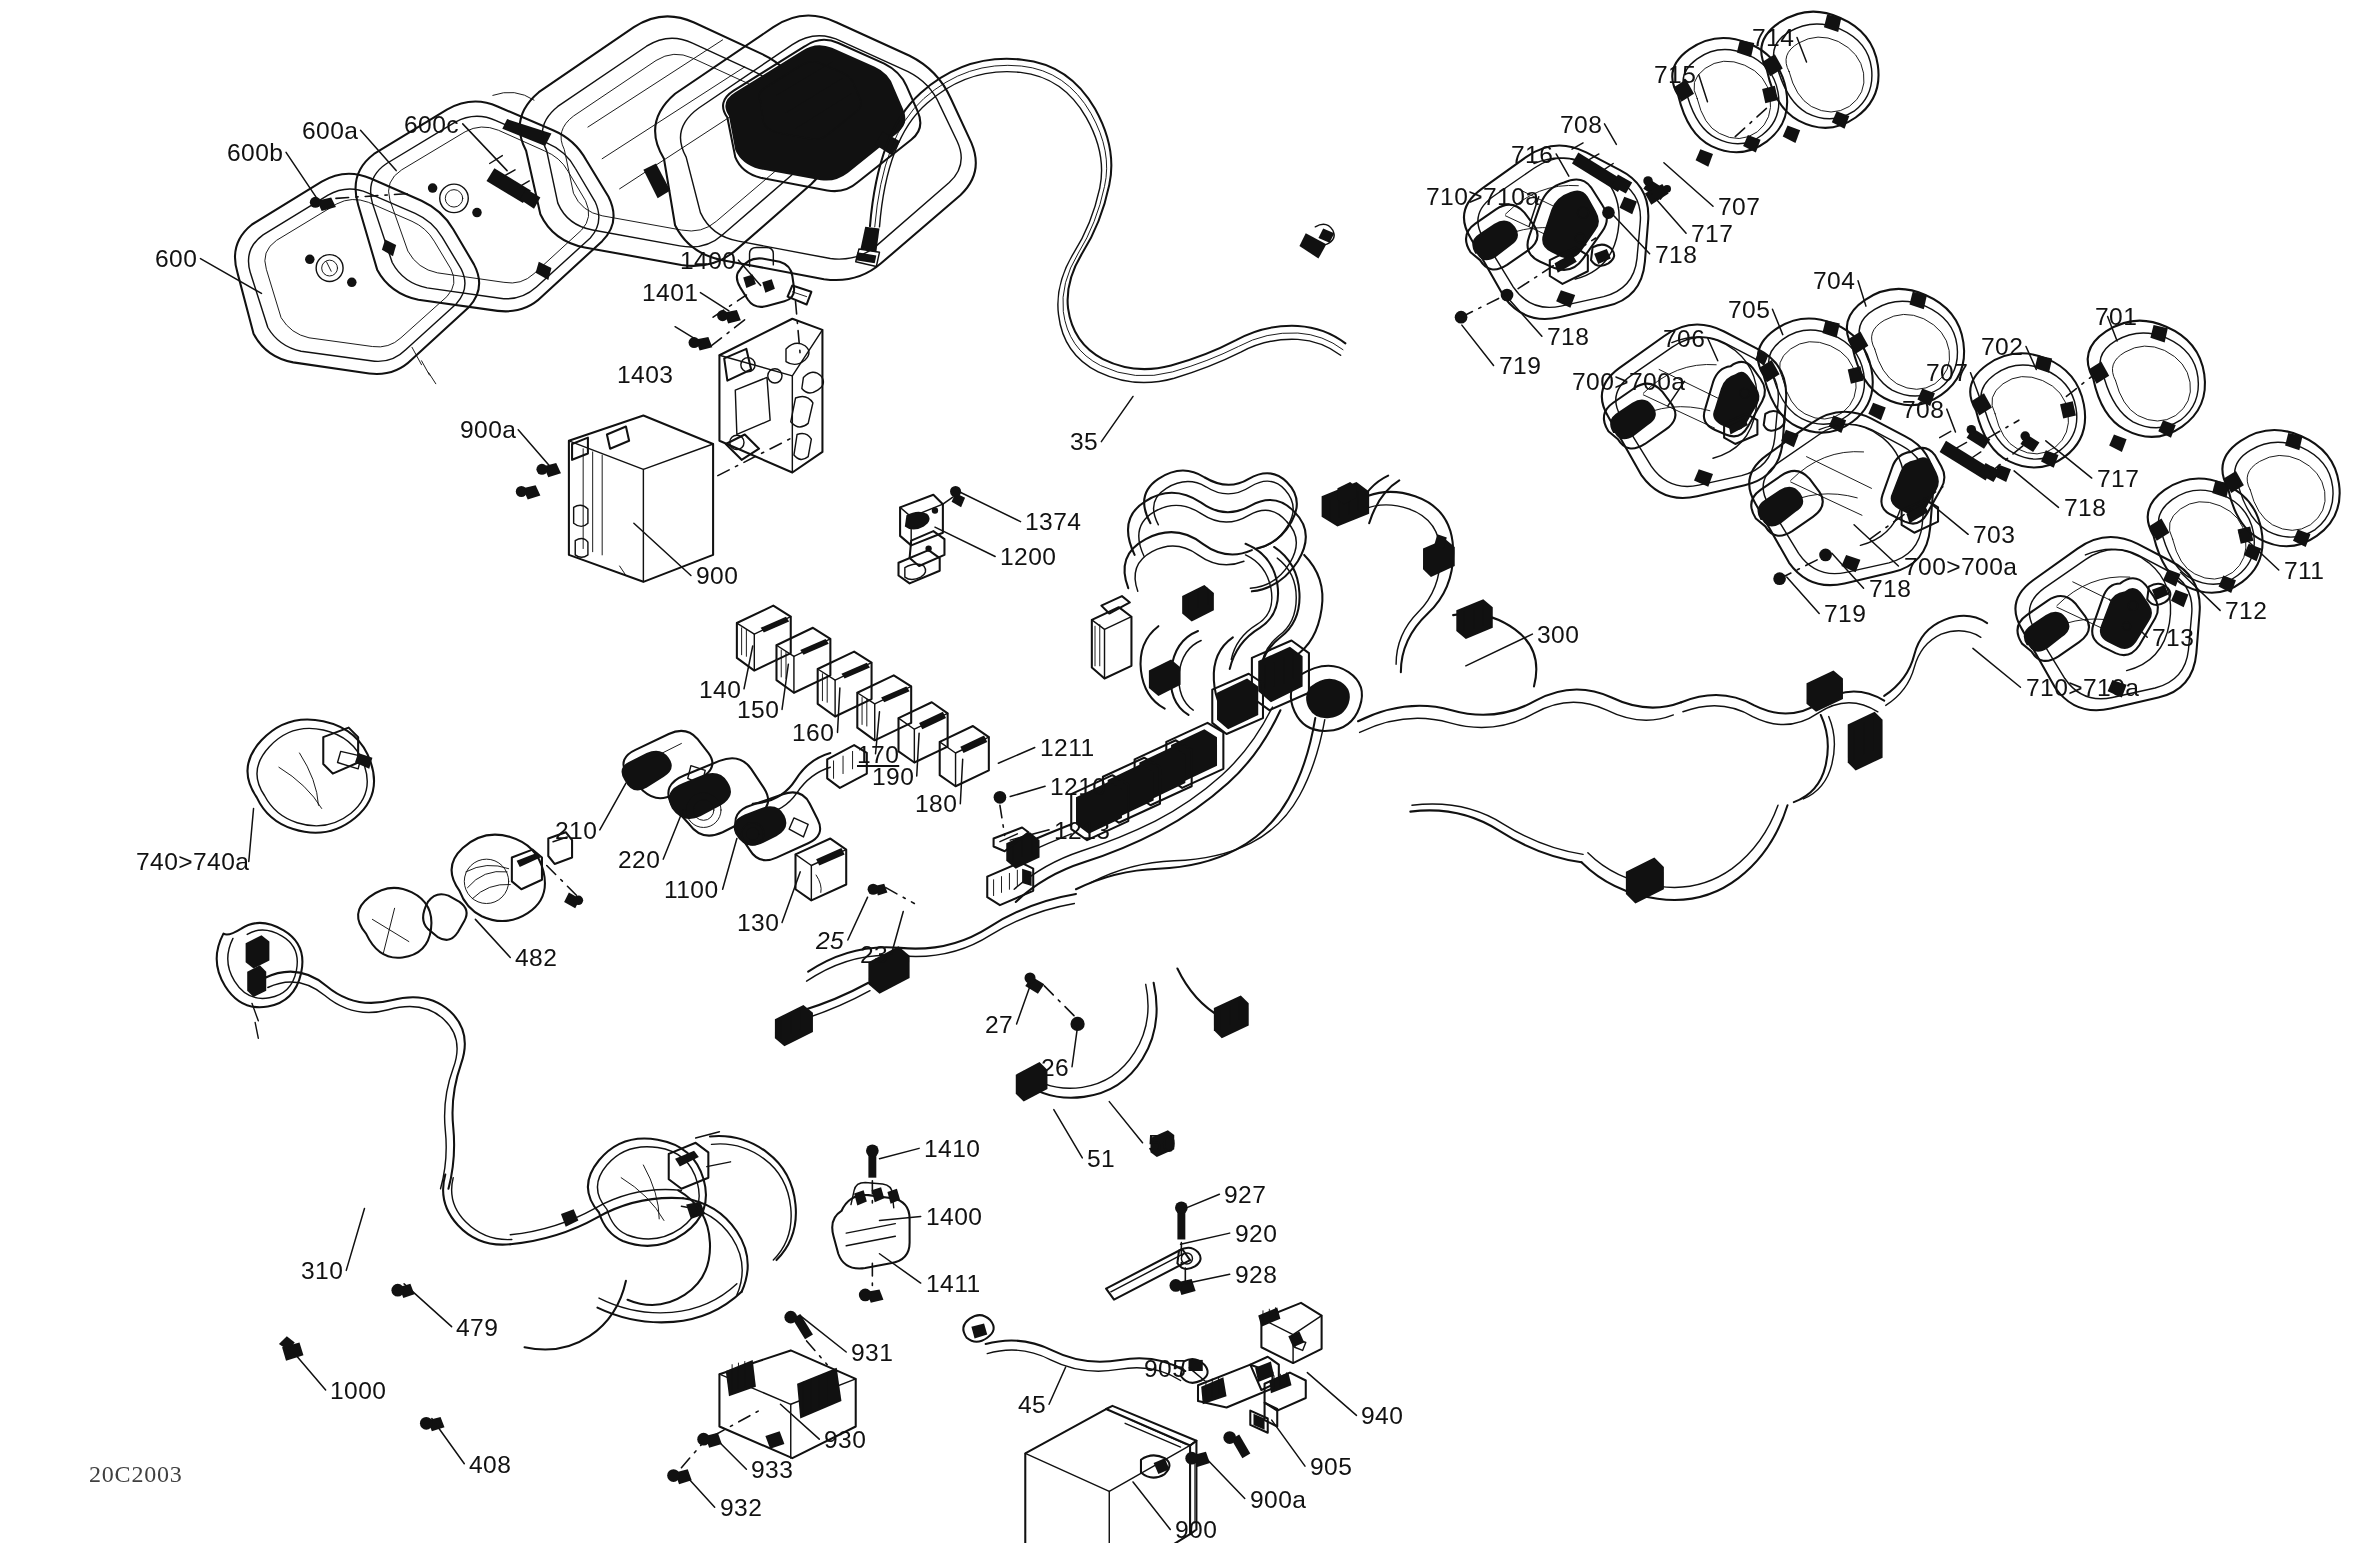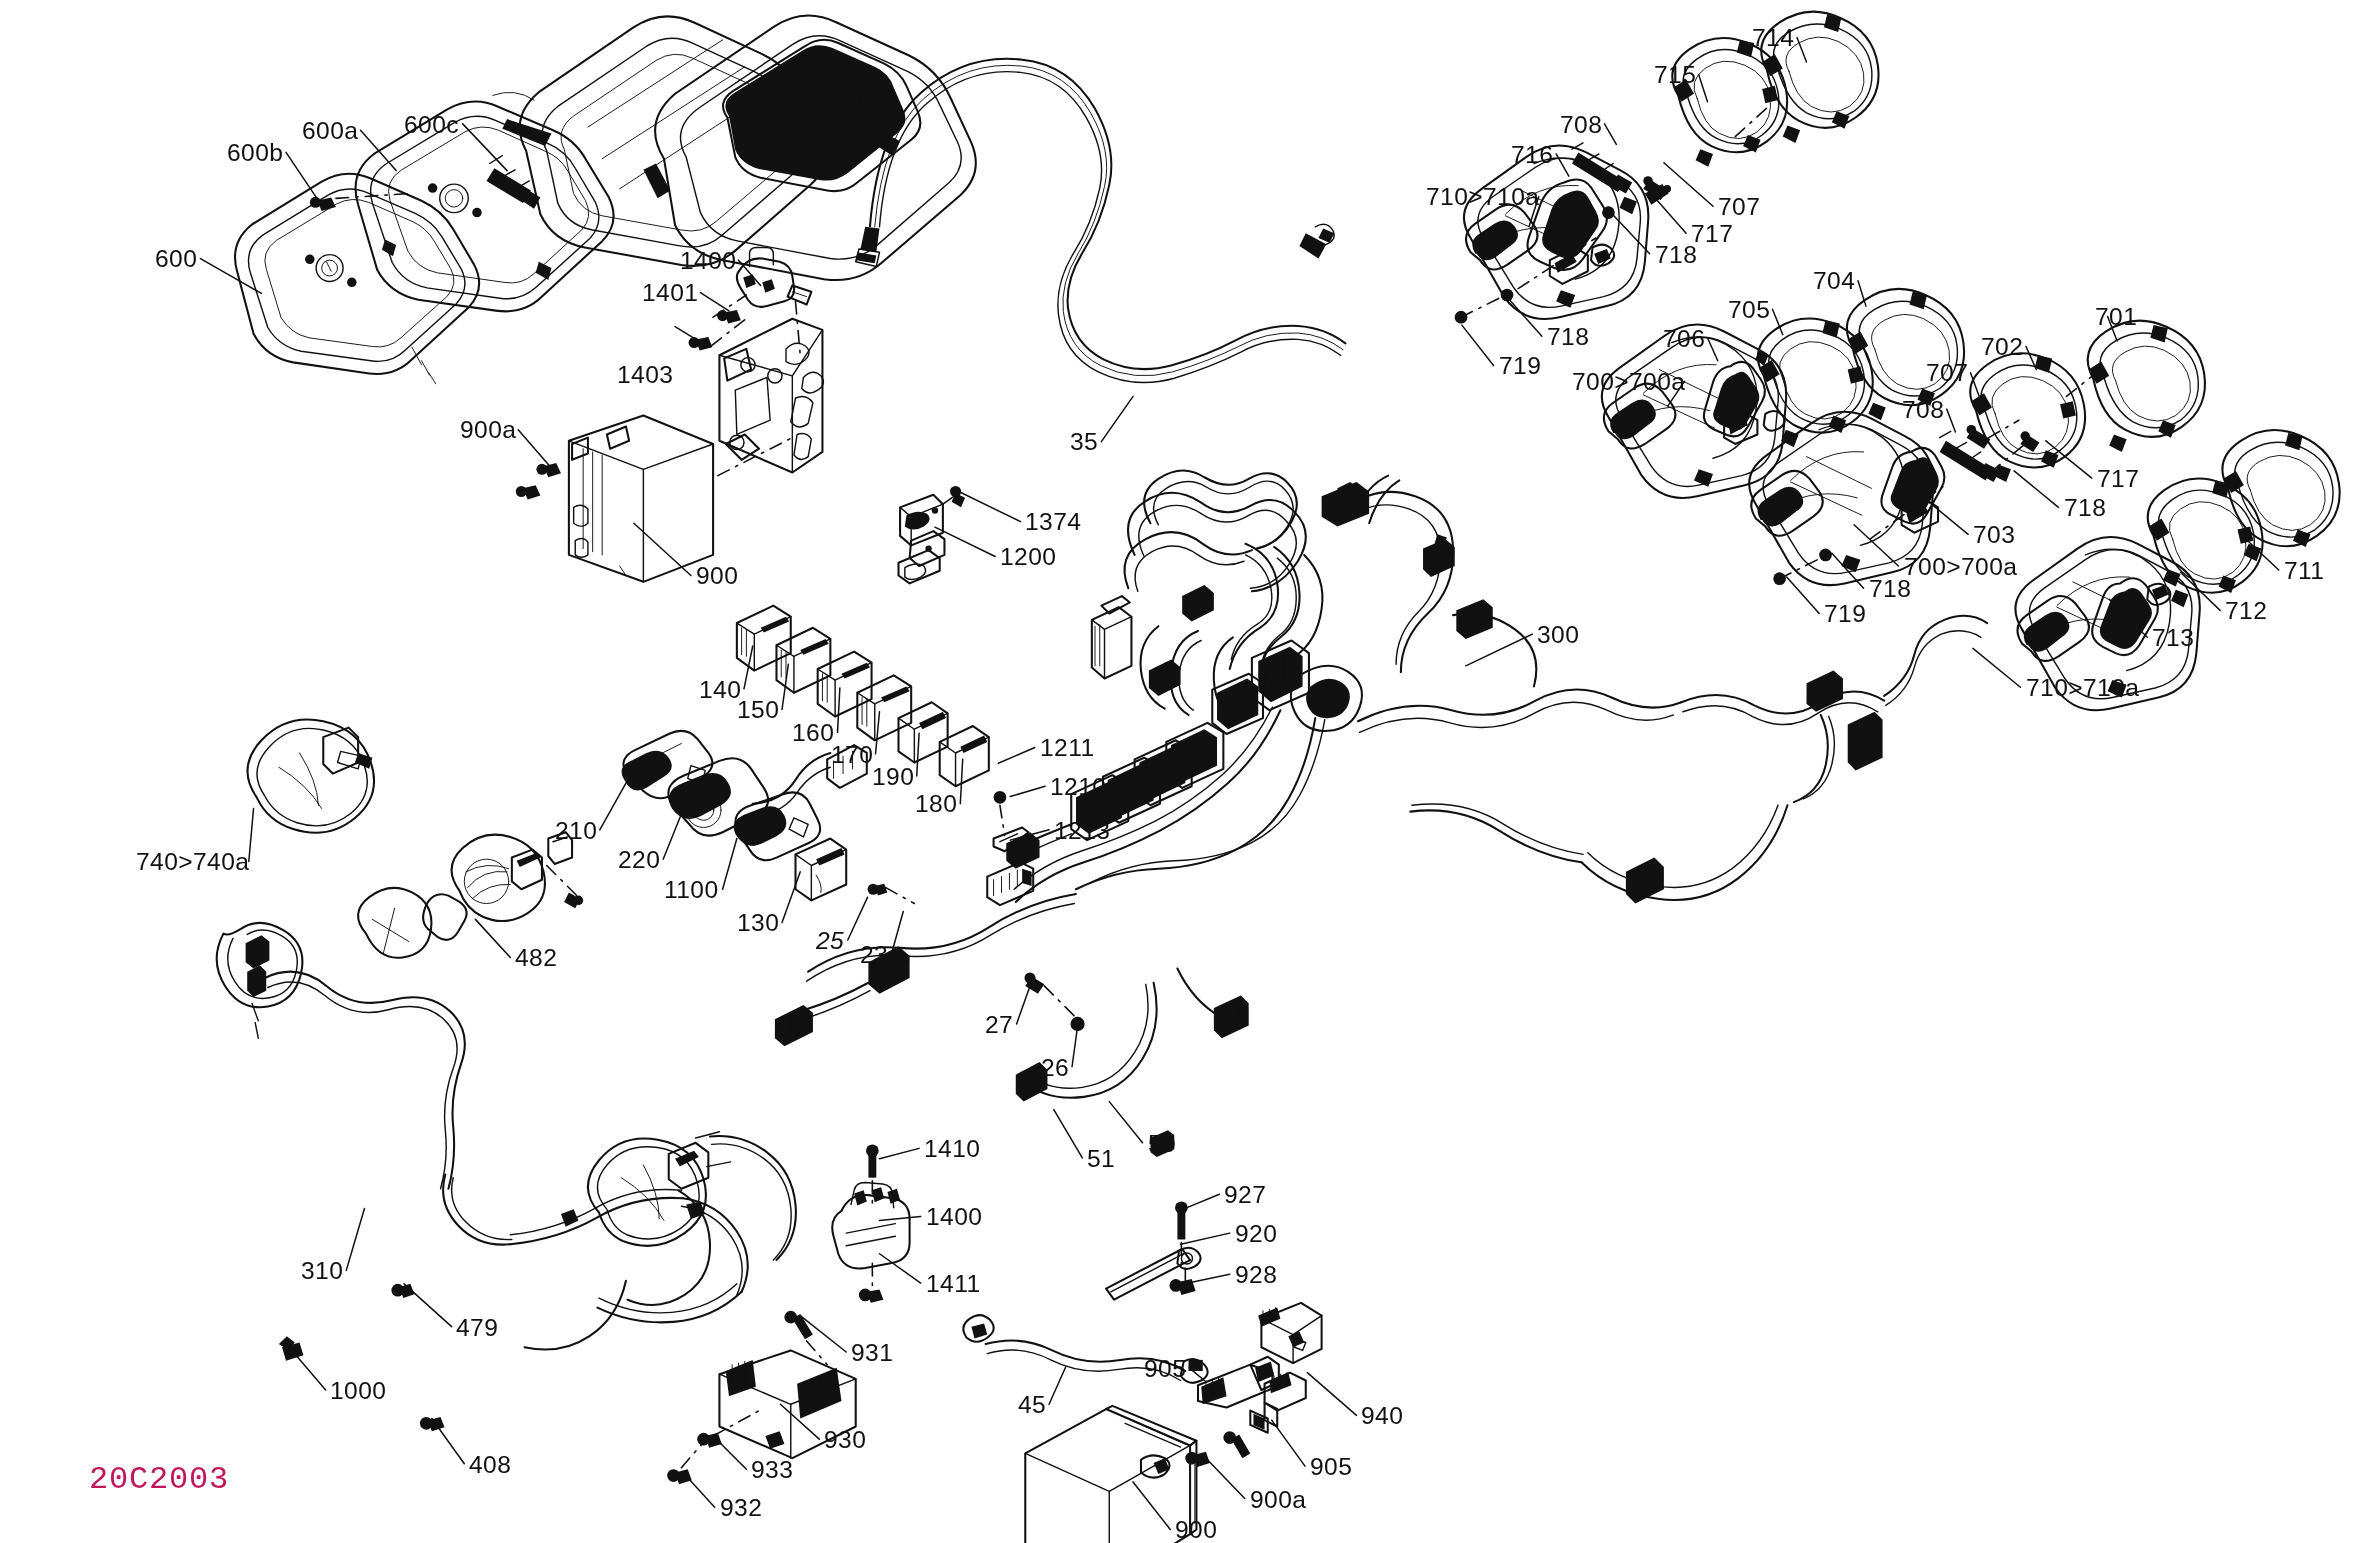--- a/index.html
+++ b/index.html
@@ -18,23 +18,23 @@
     font-family:"Liberation Sans", sans-serif;
     font-size:24.6px;
     font-weight:400;
     letter-spacing:0.4px;
     white-space:nowrap;
     line-height:1;
     user-select:none;
   }
   .drawing-no{
     position:absolute;
-    font-family:Liberation Mono, monospace;
-    font-size:32px;
-    color:#be185d;
+    font-family:Liberation Serif, serif;
+    font-size:24px;
+    color:#404040;
     letter-spacing:0.8px;
     white-space:nowrap;
   }
 </style>
 </head>
 <body>
 
 <div id="stage">
 
   <svg id="art" viewBox="0 0 3000 1948" xmlns="http://www.w3.org/2000/svg">
@@ -888,21 +888,21 @@
       <div class="callout" style="left: 617px; top: 315px; margin-top: 48px;">1403</div>
       <div class="callout" style="left: 460px; top: 418px;">900a</div>
       <div class="callout" style="left: 696px; top: 564px;">900</div>
       <div class="callout" style="left: 1070px; top: 430px;">35</div>
       <div class="callout" style="left: 1025px; top: 510px;">1374</div>
       <div class="callout" style="left: 1000px; top: 545px;">1200</div>
       <div class="callout" style="left: 1537px; top: 623px;">300</div>
       <div class="callout" style="left: 699px; top: 678px;">140</div>
       <div class="callout" style="left: 737px; top: 698px;">150</div>
       <div class="callout" style="left: 792px; top: 721px;">160</div>
-      <div class="callout" style="left: 831px; top: 743px;">170</div>
+      <div class="callout" style="left: 857px; top: 743px; text-decoration: underline;">170</div>
       <div class="callout" style="left: 872px; top: 765px;">190</div>
       <div class="callout" style="left: 915px; top: 792px;">180</div>
       <div class="callout" style="left: 1040px; top: 736px;">1211</div>
       <div class="callout" style="left: 1050px; top: 775px;">1210</div>
       <div class="callout" style="left: 1054px; top: 819px;">1213</div>
       <div class="callout" style="left: 555px; top: 819px;">210</div>
       <div class="callout" style="left: 618px; top: 848px;">220</div>
       <div class="callout" style="left: 664px; top: 878px;">1100</div>
       <div class="callout" style="left: 737px; top: 911px;">130</div>
       <div class="callout" style="left: 816px; top: 929px; font-style: italic;">25</div>

